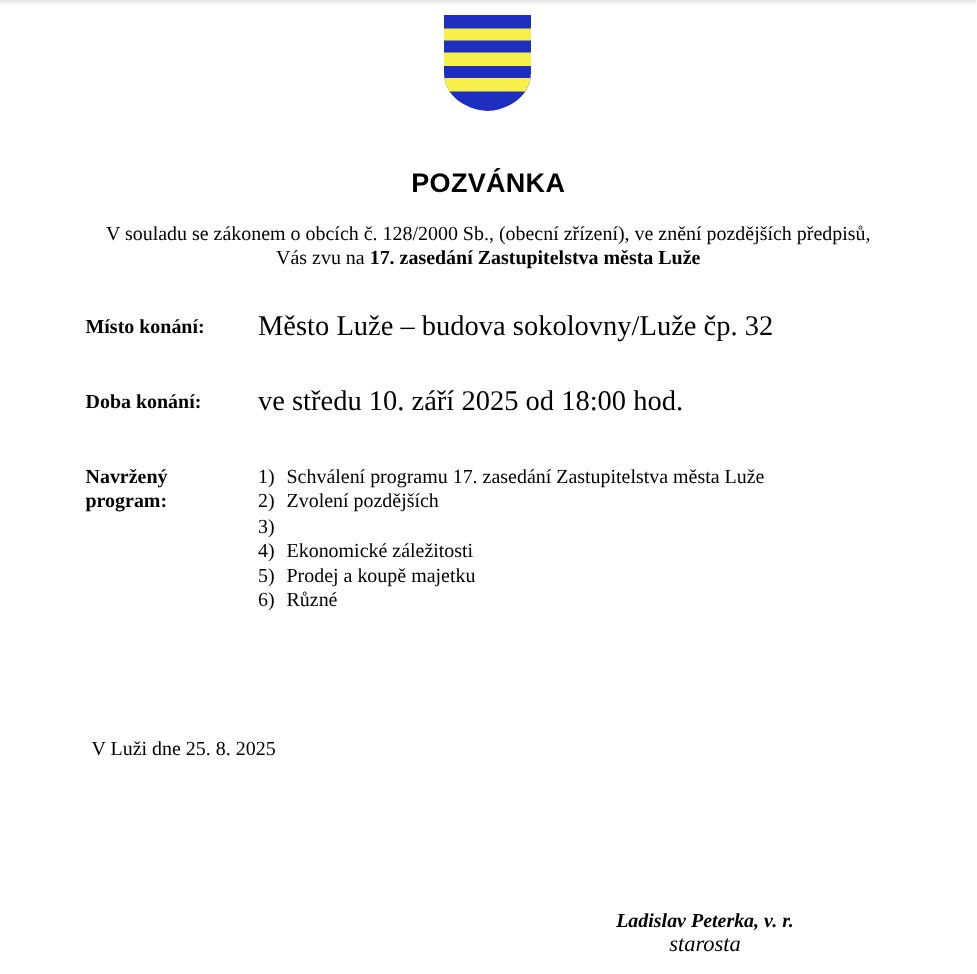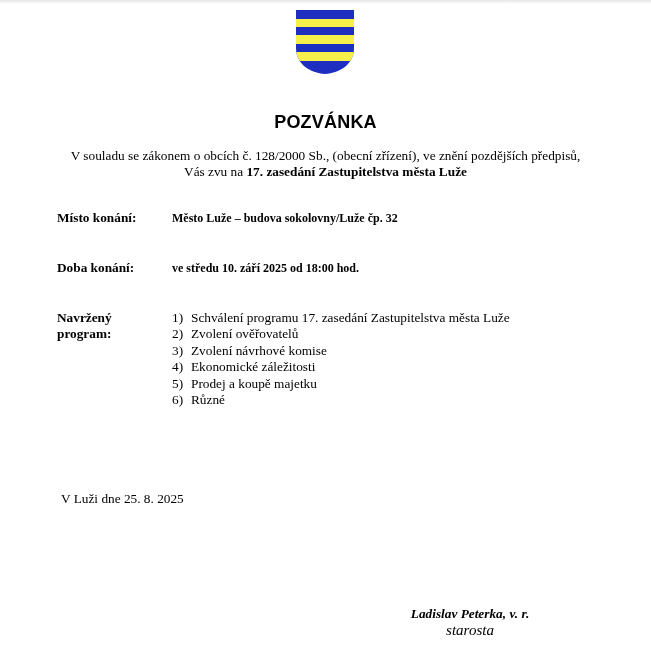--- a/index.html
+++ b/index.html
@@ -52,22 +52,22 @@
     .row-label {
       position: absolute;
       left: 57px;
       font-weight: bold;
       font-size: 13.3px;
       line-height: 16px;
     }
     .row-value {
       position: absolute;
       left: 172px;
-      font-weight: bold;
-      font-size: 12px;
+      font-weight: normal;
+      font-size: 19px;
       line-height: 16px;
     }
     .program-list {
       position: absolute;
       left: 172px;
       top: 310px;
       margin: 0;
       padding: 0;
       list-style: none;
       font-size: 13.3px;
@@ -137,25 +137,24 @@
   <div>program:</div>
 </div>
 
 <ol class="program-list">
   <li>
       <span class="num">1)</span>
       <span>Schválení programu 17. zasedání Zastupitelstva města Luže</span>
     </li>
   <li>
       <span class="num">2)</span>
-      <span>Zvolení ověřovatelů</span>
+      <span>Zvolení pozdějších</span>
     </li>
   <li>
       <span class="num">3)</span>
-      <span>Zvolení návrhové komise</span>
     </li>
   <li>
       <span class="num">4)</span>
       <span>Ekonomické záležitosti</span>
     </li>
   <li>
       <span class="num">5)</span>
       <span>Prodej a koupě majetku</span>
     </li>
   <li>

